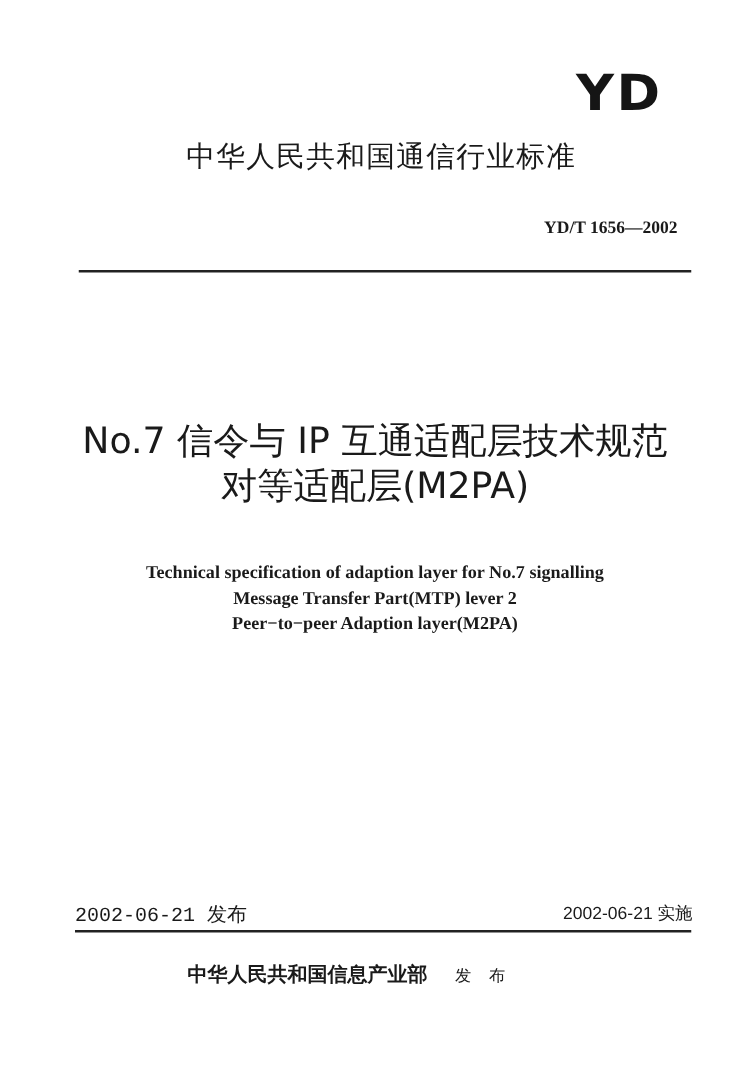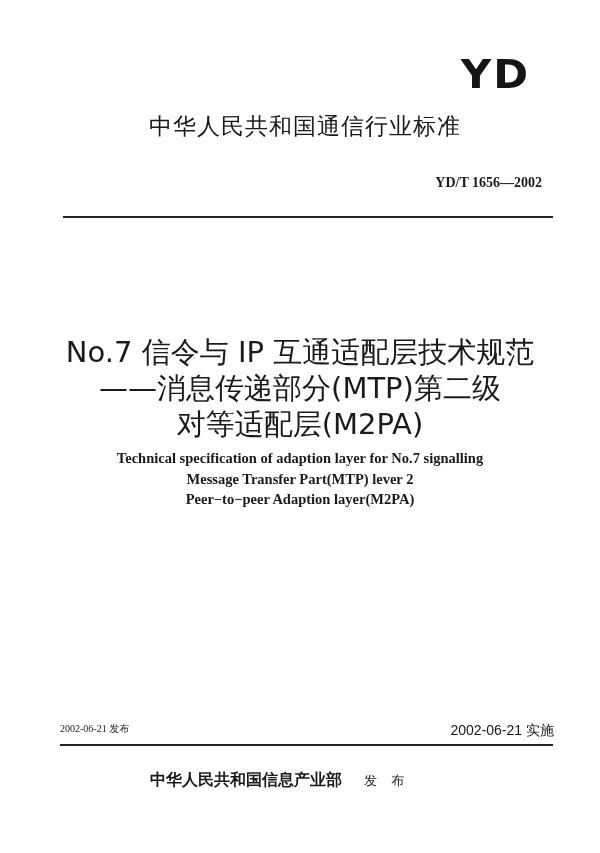--- a/index.html
+++ b/index.html
@@ -26,21 +26,21 @@
     .cn-title {
       left: 40px; top: 334px; width: 520px; text-align: center;
       font-family: "DejaVu Sans", sans-serif; font-size: 29px; line-height: 36px; color: #1a1a1a;
     }
     .en-title {
       left: 60px; top: 448px; width: 480px; text-align: center;
       font-family: "Liberation Serif", serif; font-weight: bold; font-size: 14.5px; line-height: 20.5px; color: #1a1a1a;
     }
     .date-left {
       left: 60px; top: 722px;
-      font-family: Liberation Serif, serif; font-size: 10px; color: #1a1a1a;
+      font-family: Liberation Mono, monospace; font-size: 16px; color: #1a1a1a;
     }
     .date-right {
       right: 46px; top: 722px;
       font-family: "Liberation Sans", sans-serif; font-size: 14px; color: #1a1a1a;
     }
     .issuer {
       left: 150px; top: 770px; width: 320px;
       font-family: "DejaVu Serif", serif; font-weight: bold; font-size: 16px; color: #1a1a1a;
       white-space: nowrap;
     }
@@ -54,21 +54,20 @@
 <div class="abs logo">YD</div>
 
 <div class="abs header-title">中华人民共和国通信行业标准</div>
 
 <div class="abs std-number">YD/T 1656—2002</div>
 
 <div class="abs rule rule-top"></div>
 
 <div class="abs cn-title">
   <span class="line">No.7 信令与 IP 互通适配层技术规范</span>
-  <span class="line">——消息传递部分(MTP)第二级</span>
   <span class="line">对等适配层(M2PA)</span>
 </div>
 
 <div class="abs en-title">
   <span class="line">Technical specification of adaption layer for No.7 signalling</span>
   <span class="line">Message Transfer Part(MTP) lever 2</span>
   <span class="line">Peer−to−peer Adaption layer(M2PA)</span>
 </div>
 
 <div class="abs date-left">2002-06-21 发布</div>

